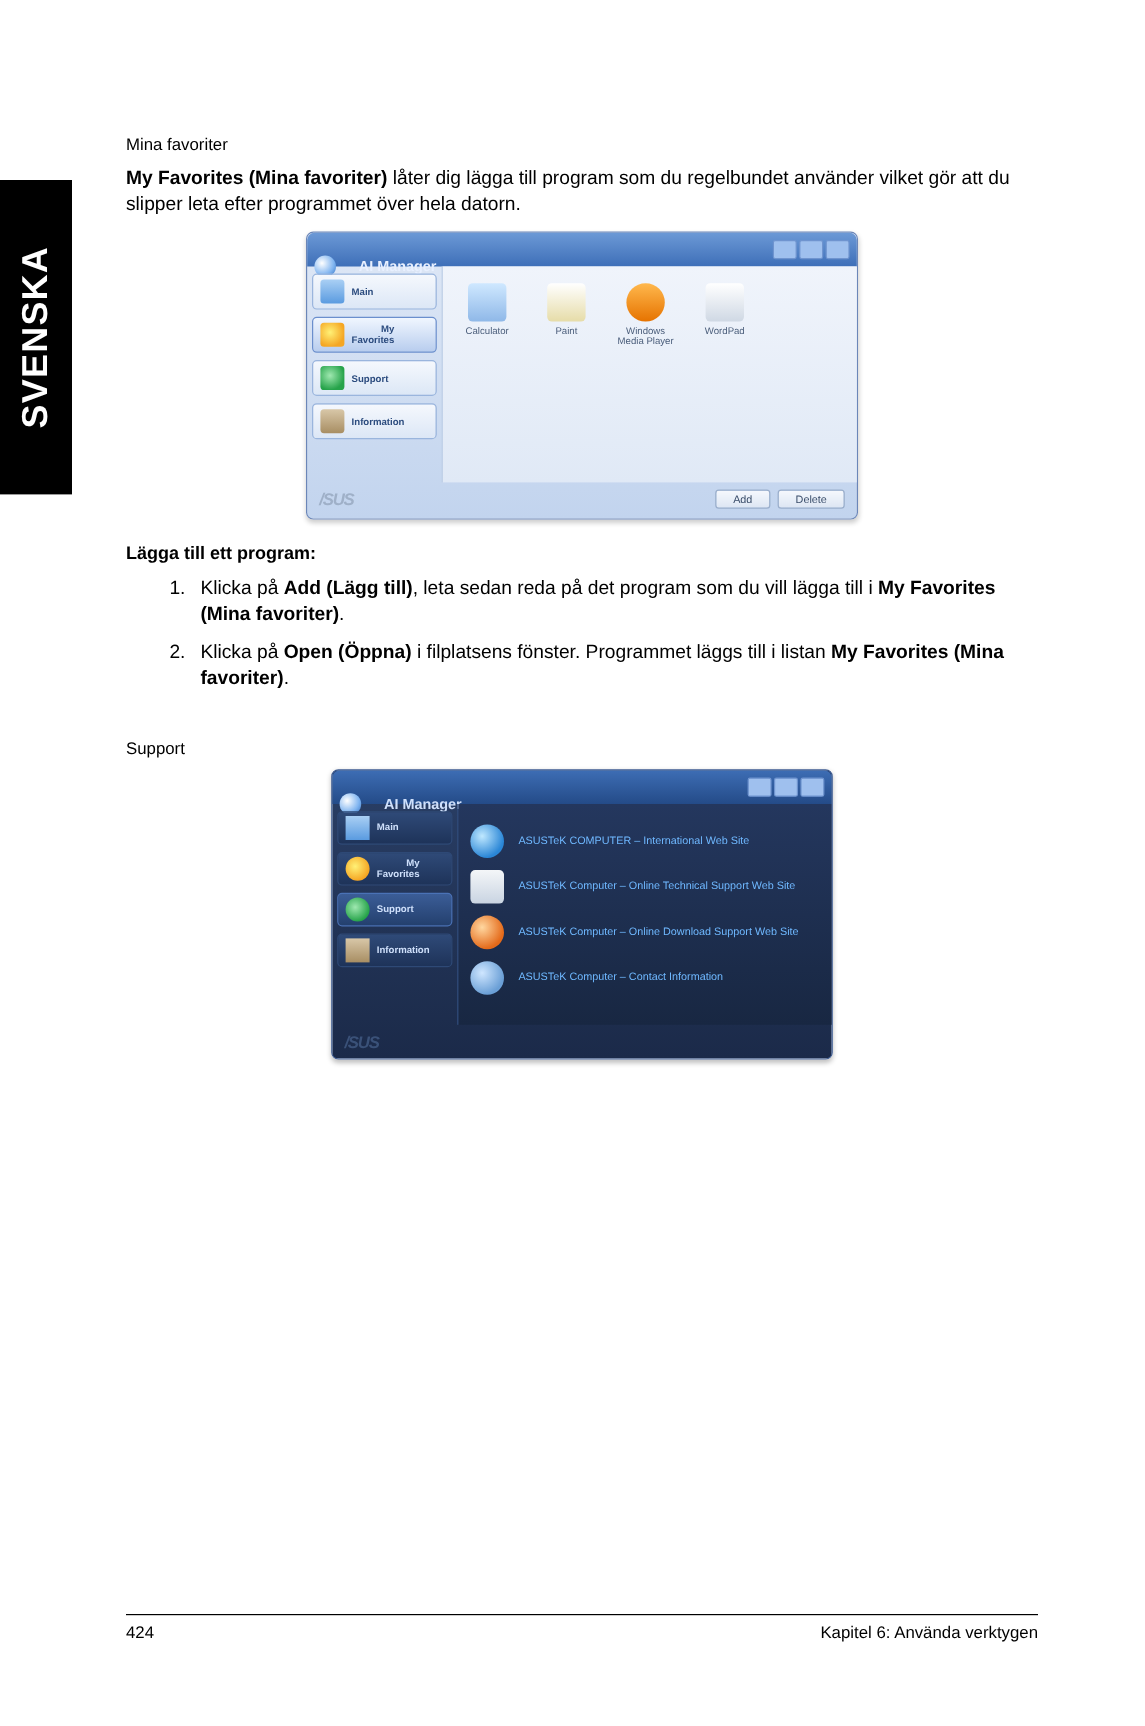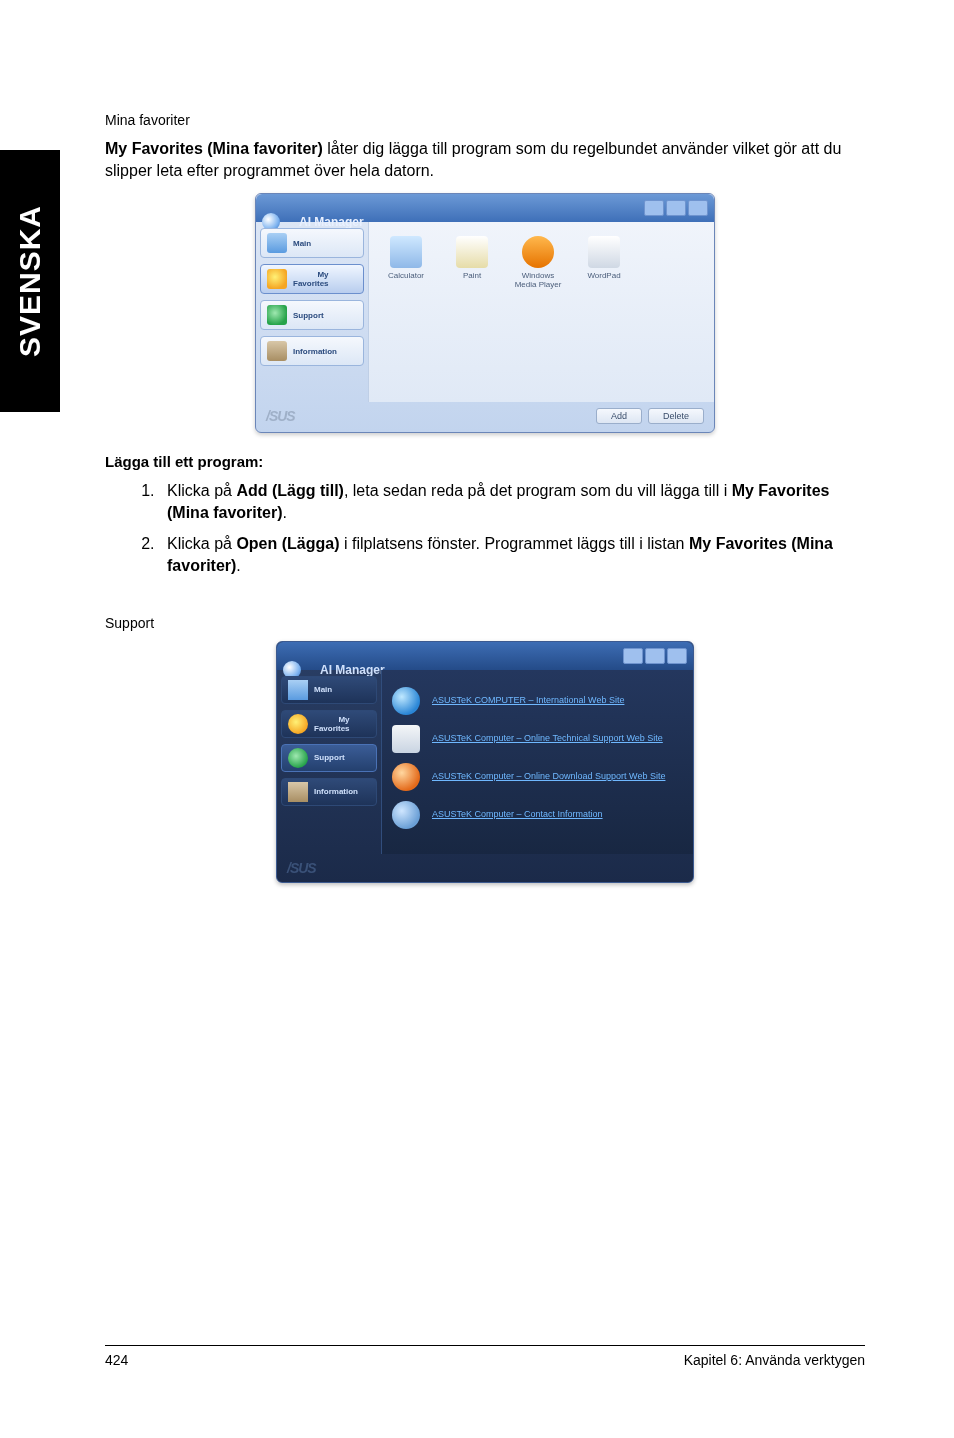--- a/index.html
+++ b/index.html
@@ -112,21 +112,21 @@
   .tab2.active { background: linear-gradient(#3b5d97,#24406e); border-color:#4a72b6; }
   .tab2 .ic { width:20px; height:20px; display:inline-block; }
   .main2 { flex:1; background: linear-gradient(#24375e,#182742);
            border-left:1px solid #314d7c; padding:12px 10px; }
   .link-row { display:flex; align-items:center; gap:12px; height:38px; }
   .link-row .circ { width:28px; height:28px; border-radius:50%; flex-shrink:0; }
   .circ.globe { background: radial-gradient(circle at 35% 35%, #bfe8ff,#2a86d6 70%); }
   .circ.page  { background: linear-gradient(#f4f6f8,#c9d4e2); border-radius:4px; }
   .circ.dl    { background: radial-gradient(circle at 35% 35%, #ffd7a0,#e46a1a 70%); }
   .circ.info  { background: radial-gradient(circle at 35% 35%, #cfe6ff,#6a9fd6 70%); }
-  .link-row a { color:#6fb8ff; text-decoration: underline; font-size:9px; line-height:1.2; }
+  .link-row a { color:#6fb8ff; font-size:9px; line-height:1.2; }
   .win2 .footer { position:absolute; bottom:0; left:0; right:0; height:28px;
                   display:flex; align-items:center; padding:0 10px; }
   .win2 .asus-logo { color:#3a5178; }
 
   
   .page-footer {
     position:absolute; left:105px; bottom:70px;
     width:760px; border-top:1px solid #000; padding-top:6px;
     display:flex; justify-content:space-between; font-size:14px;
   }
@@ -211,21 +211,21 @@
         </div>
       </div>
     </div>
 
     <div class="subhead">Lägga till ett program:</div>
     <ol class="steps">
       <li>
         <span>Klicka på </span><span class="bold">Add (Lägg till)</span><span>, leta sedan reda på det program som du vill lägga till i </span><span class="bold">My Favorites (Mina favoriter)</span><span>.</span>
       </li>
       <li>
-        <span>Klicka på </span><span class="bold">Open (Lägga)</span><span> i filplatsens fönster. Programmet läggs till i listan </span><span class="bold">My Favorites (Mina favoriter)</span><span>.</span>
+        <span>Klicka på </span><span class="bold">Open (Öppna)</span><span> i filplatsens fönster. Programmet läggs till i listan </span><span class="bold">My Favorites (Mina favoriter)</span><span>.</span>
       </li>
     </ol>
 
 
     <h2 class="section" style="margin-top:38px;">Support</h2>
 
     <div class="screenshot-wrap">
       <div class="win2">
         <div class="titlebar">
           <div class="left">

